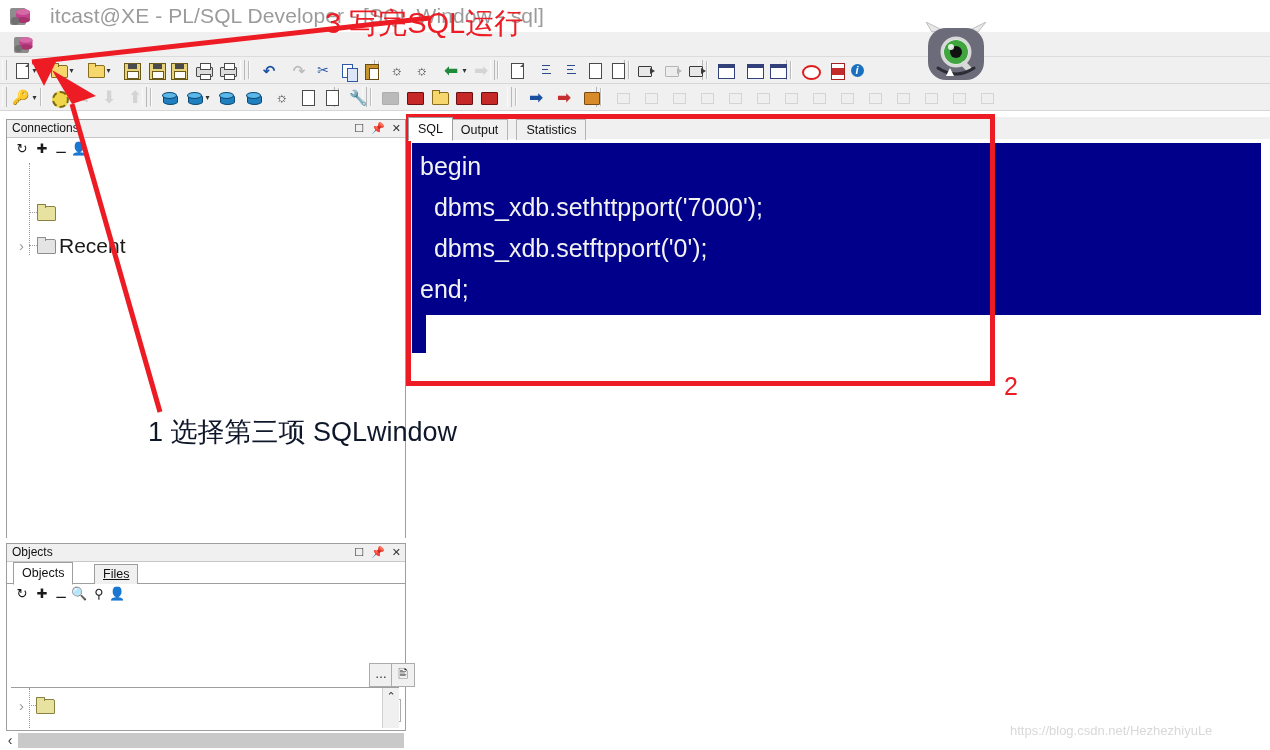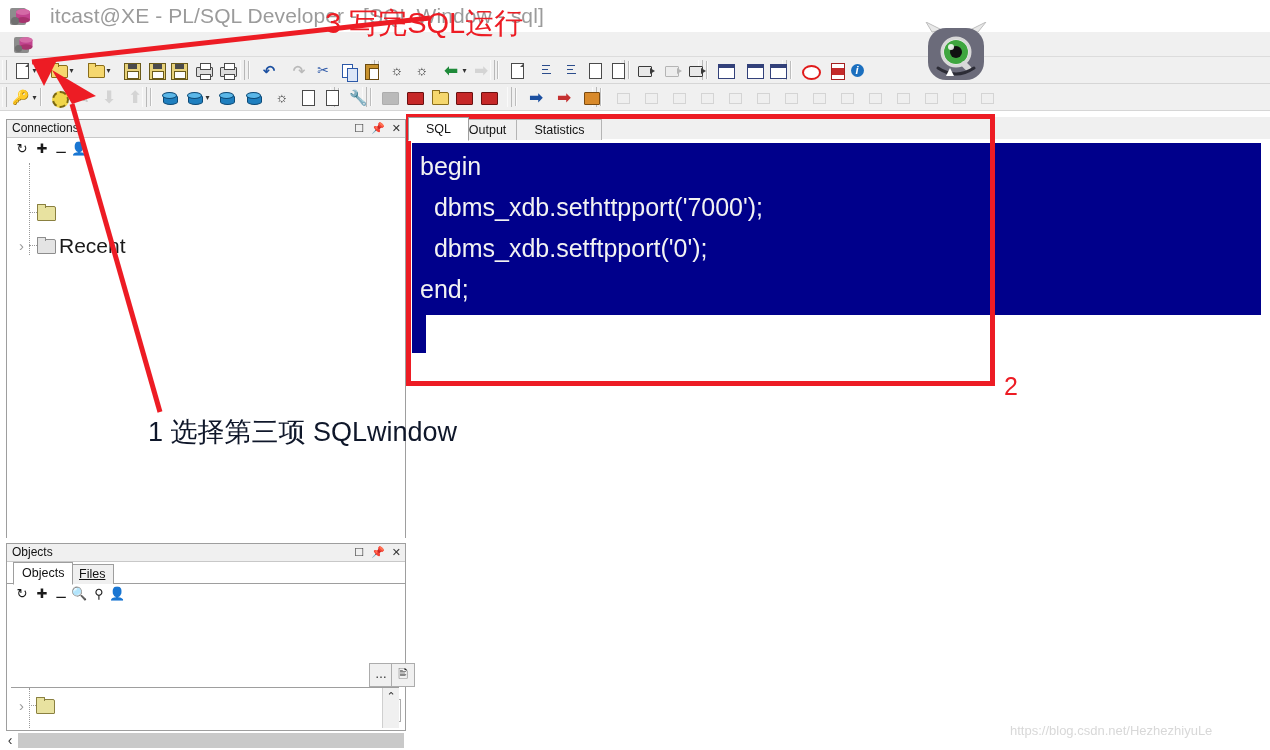--- a/index.html
+++ b/index.html
@@ -278,21 +278,21 @@
   #hsc-left{
     position:absolute;left:2px;top:731px;width:16px;height:19px;
     font-size:14px;color:#333;text-align:center;line-height:19px;cursor:default;
   }
 
   
   #sql-tabs{
     left:408px;top:117px;width:862px;height:22px;background:#f0f0f0;
   }
   .sqltab{
-    position:absolute;top:2px;height:20px;padding:0 17px;font-size:12.5px;color:#111;
+    position:absolute;top:2px;height:20px;padding:0 9px;font-size:12.5px;color:#111;
     line-height:20px;background:#f0f0f0;border:1px solid #b4b4b4;border-bottom:none;cursor:default;
   }
   .sqltab.active{background:#fff;top:0;height:22px;line-height:22px;border-color:#9e9e9e;border-bottom:1px solid #fff;z-index:3;}
 
   #editor-wrap{
     left:408px;top:140px;width:862px;height:215px;background:#fff;
   }
   #editor-blue{
     position:absolute;left:4px;top:3px;width:849px;height:172px;background:#00008b;
   }
@@ -766,21 +766,21 @@
     <div class="ptxt">Objects</div>
     <div class="panel-btns">
       <span>☐</span>
       <span>📌</span>
       <span>✕</span>
     </div>
   </div>
 
   <div class="tabstrip" id="obj-tabs">
       <div class="tab active" style="left: 6px;">Objects</div>
-      <div class="tab" style="left: 63px; text-decoration: underline;">Files</div>
+      <div class="tab" style="left: 87px; text-decoration: underline;">Files</div>
     </div>
 
   <div class="mini-tb" style="height:20px;">
     <div class="mini-ic" style="left:7px;top:2px;">↻</div>
     <div class="mini-ic" style="left:27px;top:2px;">✚</div>
     <div class="mini-ic" style="left:46px;top:2px;">⚊</div>
     <div class="mini-ic" style="left:64px;top:2px;">🔍</div>
     <div class="mini-ic" style="left:84px;top:2px;">⚲</div>
     <div class="mini-ic" style="left:102px;top:2px;">👤</div>
   </div>

